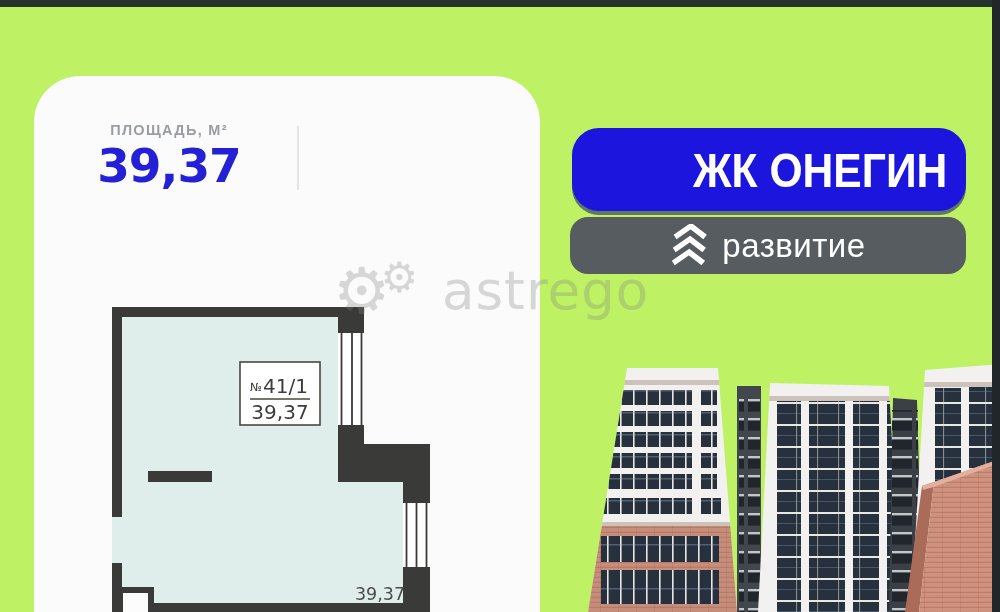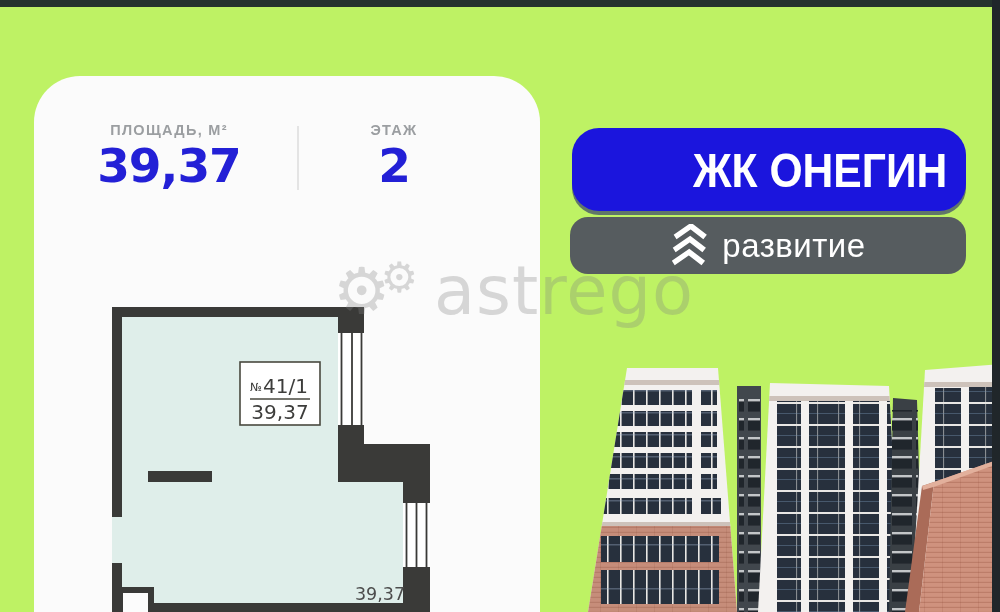--- a/index.html
+++ b/index.html
@@ -33,21 +33,21 @@
   #plan-svg{position:absolute;left:70px;top:225px;}
 
   
   #watermark{
     position:absolute;left:333px;top:256px;display:flex;align-items:center;
     color:rgba(128,128,128,0.30);pointer-events:none;
     font-family:"DejaVu Sans","Liberation Sans",sans-serif;
   }
   #watermark .gear-big{font-size:64px;line-height:64px;}
   #watermark .gear-small{font-size:42px;line-height:42px;margin:-26px 0 0 -10px;}
-  #watermark .wm-text{font-size:67px;line-height:70px;letter-spacing:1px;margin-left:16px;}
+  #watermark .wm-text{font-size:53px;line-height:70px;letter-spacing:1px;margin-left:24px;}
 
   
   #complex-banner{
     position:absolute;left:572px;top:128px;width:394px;height:83px;
     background:#1b15dd;border-radius:27px;
     display:flex;align-items:center;justify-content:flex-end;
     box-shadow:0 4px 0 rgba(18,16,110,0.55);
   }
   #complex-banner .banner-text{
     color:#fff;font-weight:bold;font-size:49px;letter-spacing:0px;
@@ -74,24 +74,20 @@
 
   <div id="card">
 
     <div class="stat" id="stat-area">
       <div class="stat-label">ПЛОЩАДЬ, М²</div>
       <div class="stat-value">39,37</div>
     </div>
 
     <div id="stat-divider"></div>
 
-    <div class="stat" id="stat-floor">
-      <div class="stat-label">ЭТАЖ</div>
-      <div class="stat-value">2</div>
-    </div>
 
     <svg id="plan-svg" width="340" height="311" viewBox="104 301 340 311">
 
       <polygon points="112,307 364,307 364,444 430,444 430,612 112,612" fill="#dfeeea"></polygon>
 
       <g fill="#3a3a38">
         <rect x="112" y="307" width="252" height="10"></rect>
         <rect x="112" y="307" width="10" height="210"></rect>
         <rect x="112" y="563" width="10" height="49"></rect>
         <rect x="338" y="307" width="26" height="26"></rect>

